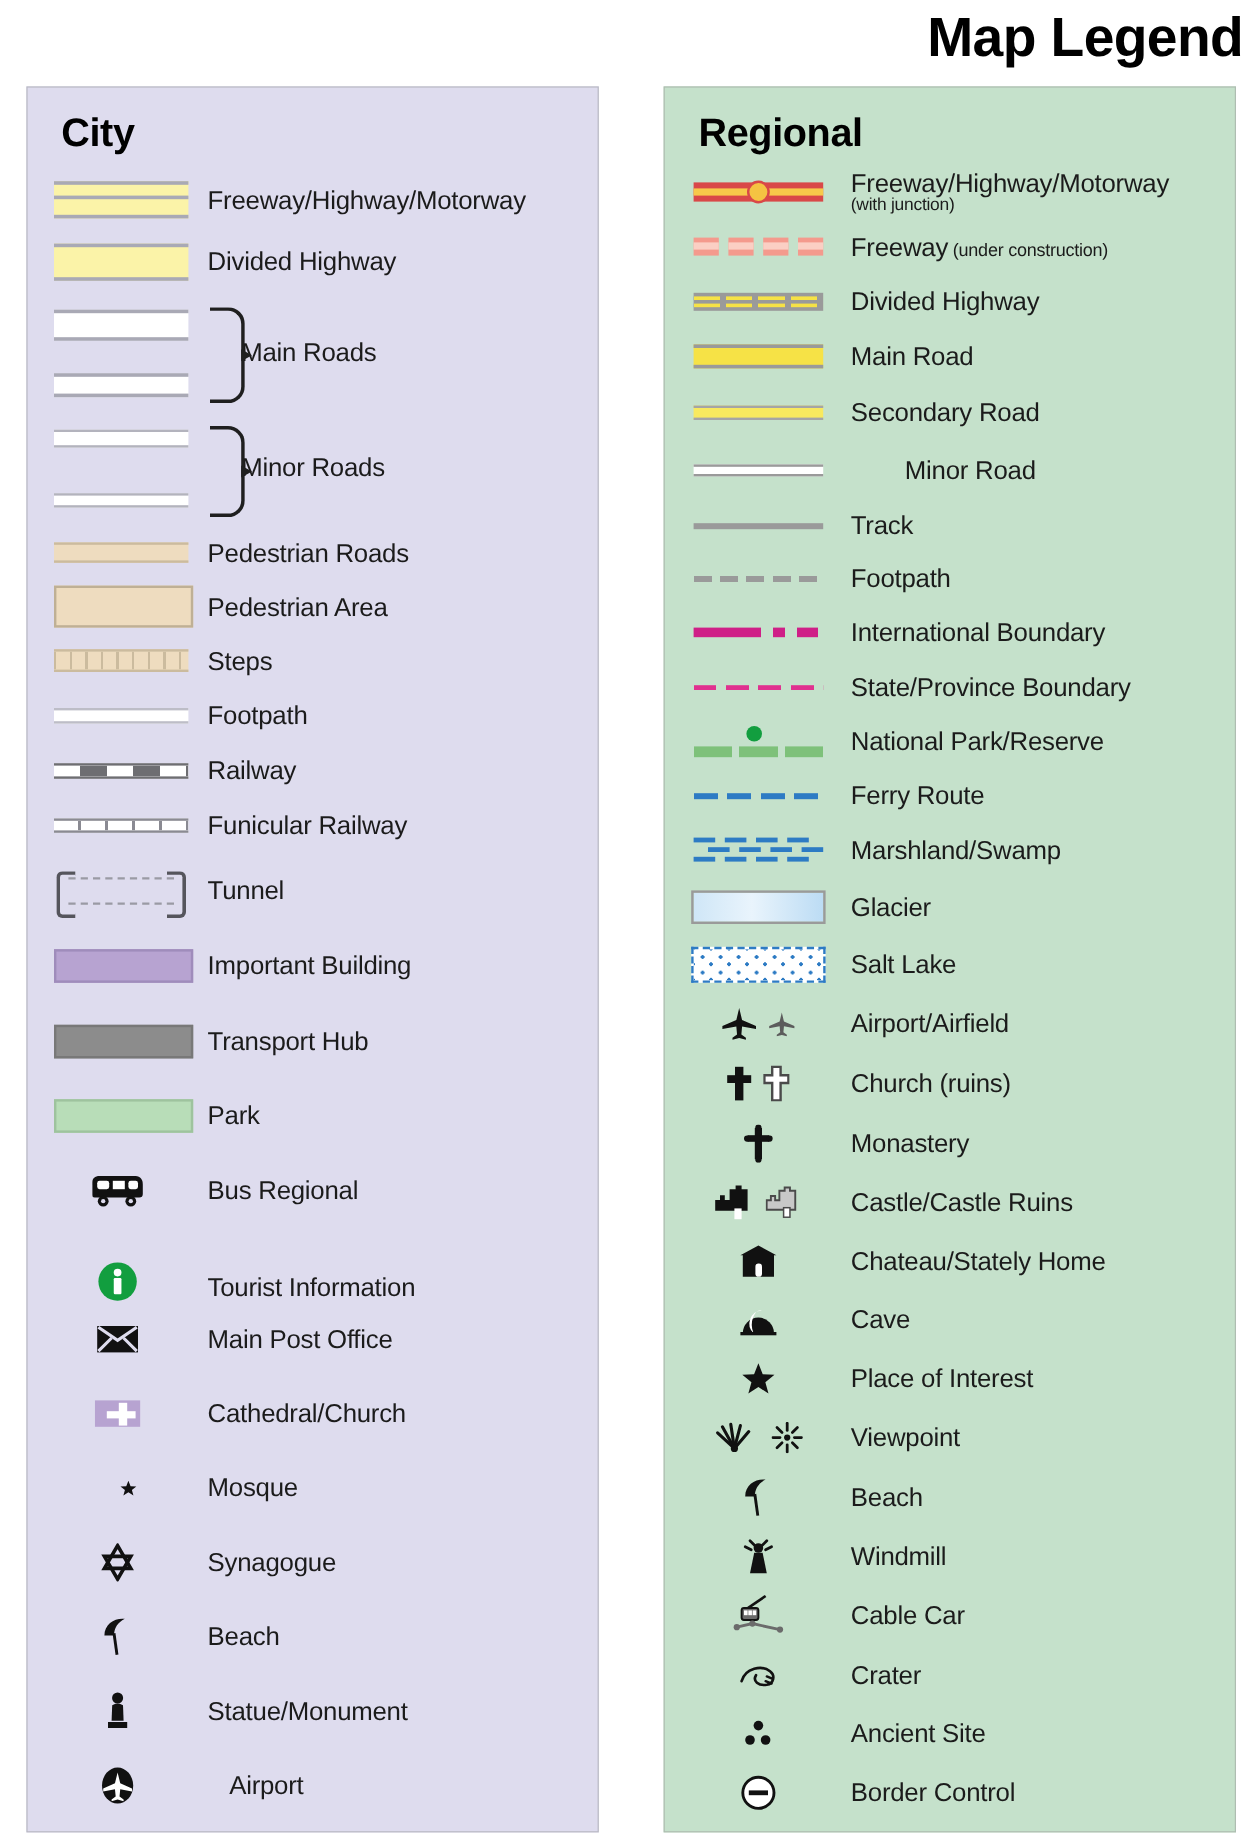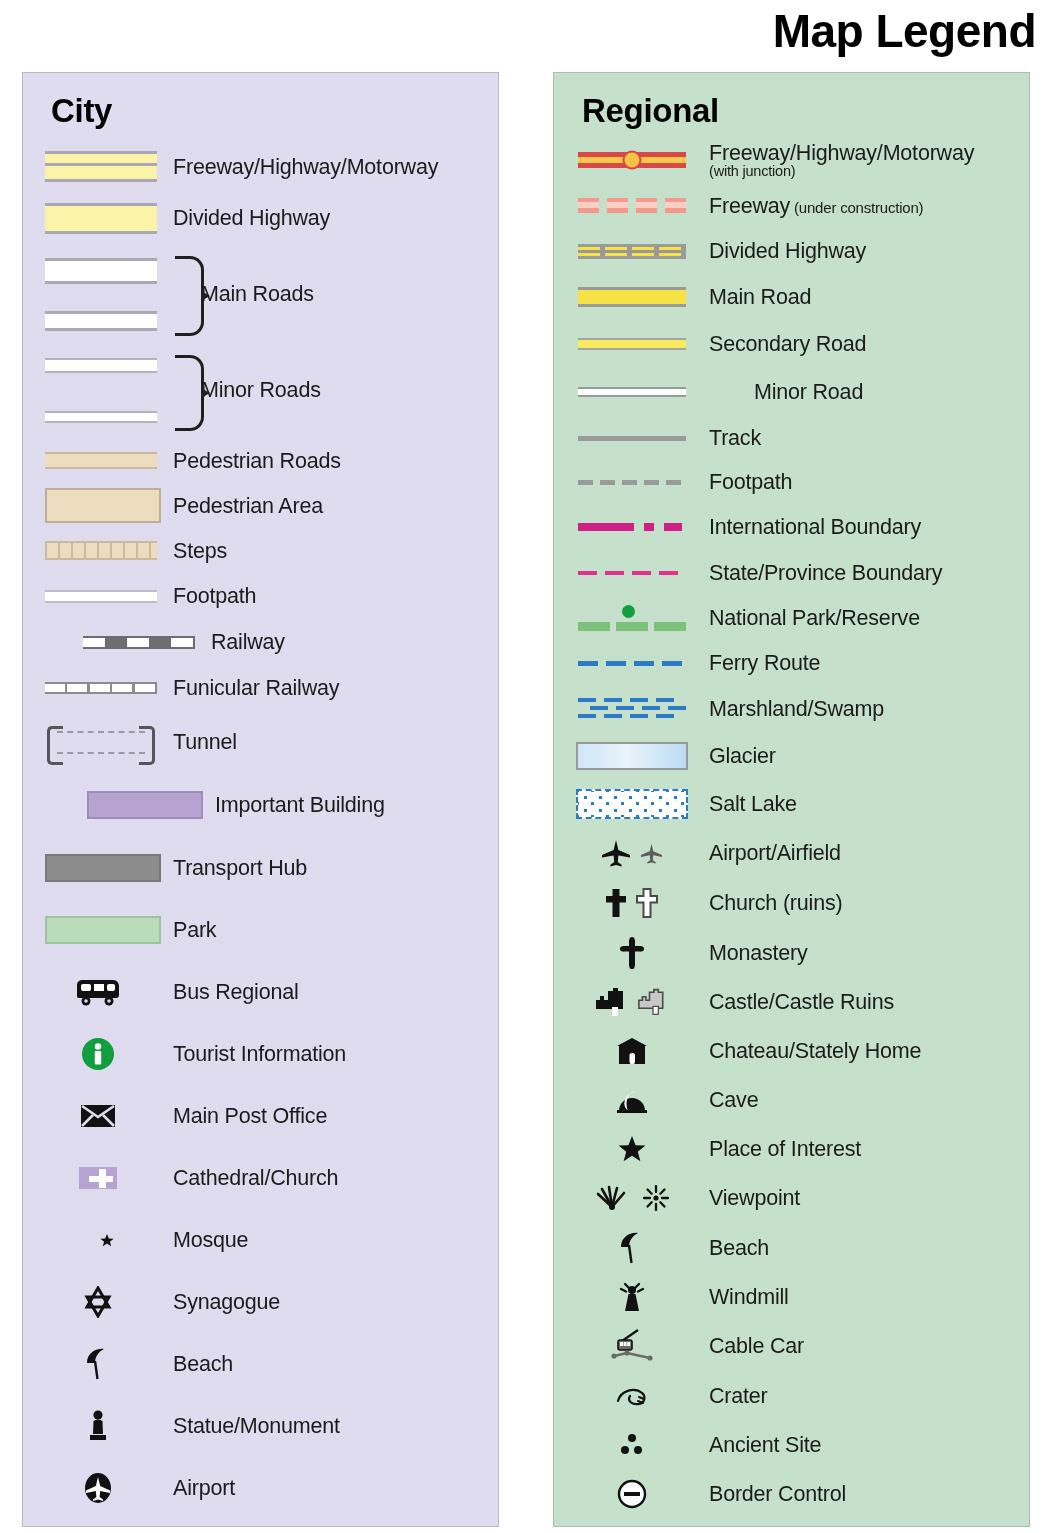--- a/index.html
+++ b/index.html
@@ -191,21 +191,21 @@
       <div class="lbl">Steps</div>
     </div>
 
     <div class="row" style="height:46px;">
       <div class="sym sym-left">
           <div class="fpath"></div>
         </div>
       <div class="lbl">Footpath</div>
     </div>
 
-    <div class="row" style="height:46px;padding-left:38px;">
+    <div class="row" style="height:46px;">
       <div class="sym sym-left">
           <div class="rail"></div>
         </div>
       <div class="lbl">Railway</div>
     </div>
 
     <div class="row" style="height:46px;">
       <div class="sym sym-left">
           <div class="funi"></div>
         </div>
@@ -217,21 +217,21 @@
         <div class="tunnel">
           <div class="brk bl"></div>
             <div class="brk br"></div>
           <div class="tline t1"></div>
             <div class="tline t2"></div>
         </div>
       </div>
       <div class="lbl">Tunnel</div>
     </div>
 
-    <div class="row" style="height:64px;margin-left:42px;">
+    <div class="row" style="height:64px;">
       <div class="sym sym-left">
           <div class="impbldg"></div>
         </div>
       <div class="lbl">Important Building</div>
     </div>
 
     <div class="row" style="height:62px;">
       <div class="sym sym-left">
           <div class="hub"></div>
         </div>
@@ -254,21 +254,21 @@
           <rect x="33" y="7" width="8" height="7" rx="2" fill="#fff"></rect>
           <circle cx="12" cy="24" r="4.5" fill="#111"></circle>
             <circle cx="12" cy="24" r="1.8" fill="#dedcee"></circle>
           <circle cx="35" cy="24" r="4.5" fill="#111"></circle>
             <circle cx="35" cy="24" r="1.8" fill="#dedcee"></circle>
         </svg>
       </div>
       <div class="lbl">Bus Regional</div>
     </div>
 
-    <div class="row" style="height:62px;">
+    <div class="row" style="height:62px;align-items:flex-end;">
       <div class="sym">
         <svg width="34" height="34" viewBox="0 0 34 34">
           <circle cx="17" cy="17" r="16" fill="#129e3f"></circle>
           <circle cx="17" cy="9.5" r="3.2" fill="#fff"></circle>
           <rect x="13.8" y="14" width="6.4" height="13.5" rx="1" fill="#fff"></rect>
         </svg>
       </div>
       <div class="lbl">Tourist Information</div>
     </div>
 
@@ -328,21 +328,21 @@
       <div class="sym">
         <svg width="24" height="34" viewBox="0 0 24 34">
           <circle cx="12" cy="6" r="4.6" fill="#111"></circle>
           <path d="M7.5 12 Q12 9 16.5 12 L17 25 L7 25 Z" fill="#111"></path>
           <rect x="4" y="26" width="16" height="5" fill="#111"></rect>
         </svg>
       </div>
       <div class="lbl">Statue/Monument</div>
     </div>
 
-    <div class="row" style="height:62px;">
+    <div class="row" style="height:62px;gap:18px;">
       <div class="sym">
         <svg width="32" height="34" viewBox="0 0 32 34">
           <ellipse cx="16" cy="17" rx="13" ry="15" fill="#111"></ellipse>
           <path d="M16 6 L18.2 15 L28 19.5 L28 22 L18.2 20 L17.6 26 L21 28.5 L21 30 L16 28.6 L11 30 L11 28.5 L14.4 26 L13.8 20 L4 22 L4 19.5 L13.8 15 Z" fill="#fff"></path>
         </svg>
       </div>
       <div class="lbl">Airport</div>
     </div>
 
   </div>

